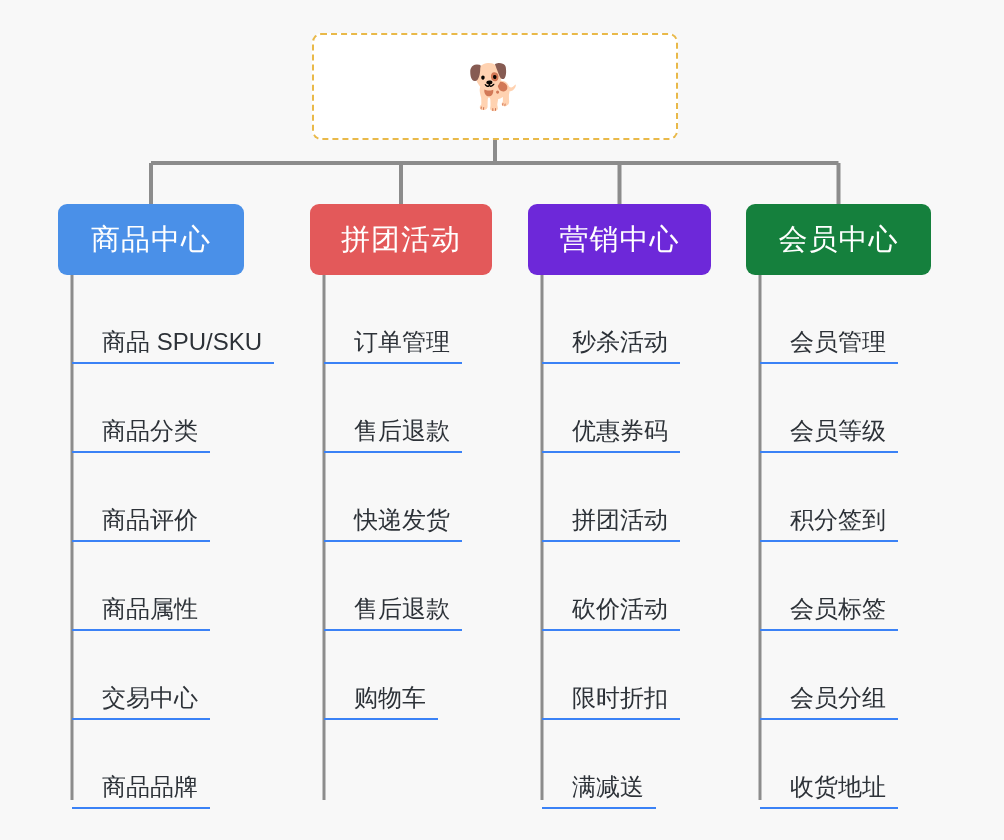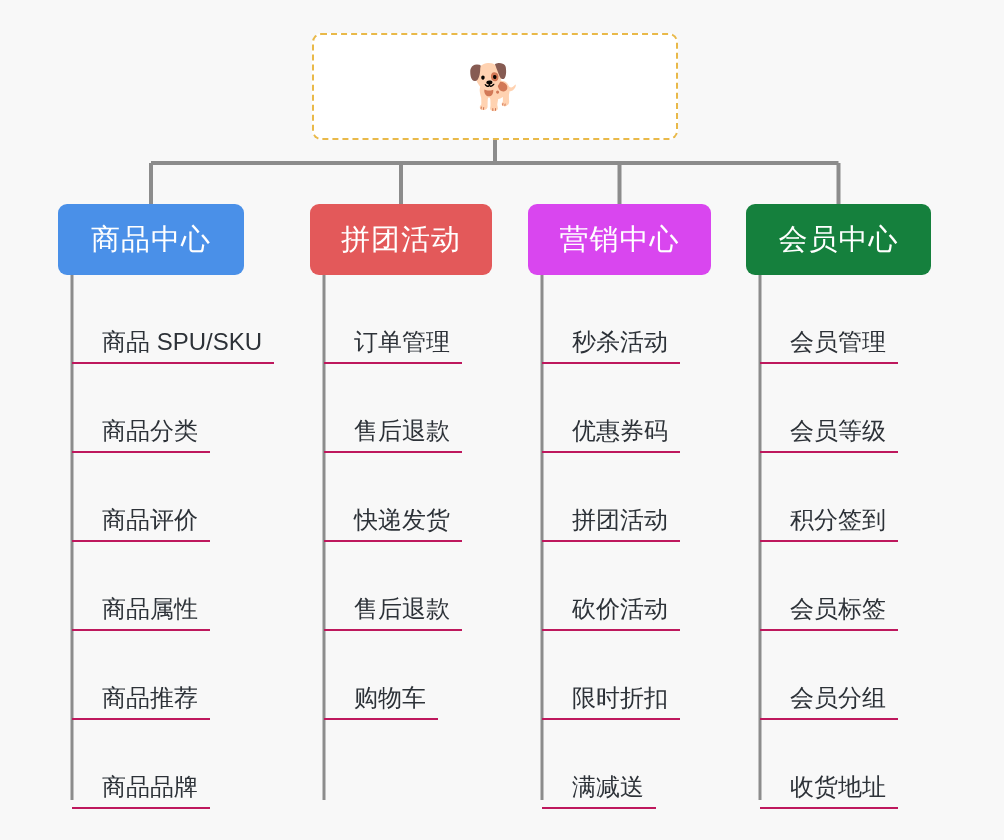--- a/index.html
+++ b/index.html
@@ -89,21 +89,21 @@
     height: 89px;
     display: flex;
     align-items: flex-end;
   }
   .leaf-label {
     display: inline-block;
     padding: 0 12px 6px 30px;
     font-size: 24px;
     color: #2d3238;
     white-space: nowrap;
-    border-bottom: 2px solid #be185d;
+    border-bottom: 2px solid #3b82f6;
     line-height: 1.15;
   }
 </style>
 </head>
 <body>
 
 <div id="canvas">
 
   <svg id="connectors" viewBox="0 0 1004 840" width="1004" height="840">
       <line x1="495" y1="140" x2="495" y2="163" stroke="#8c8c8c" stroke-width="4"></line>
@@ -132,21 +132,21 @@
           <li class="leaf-item">
             <span class="leaf-label">商品分类</span>
           </li>
           <li class="leaf-item">
             <span class="leaf-label">商品评价</span>
           </li>
           <li class="leaf-item">
             <span class="leaf-label">商品属性</span>
           </li>
           <li class="leaf-item">
-            <span class="leaf-label">商品推荐</span>
+            <span class="leaf-label">交易中心</span>
           </li>
           <li class="leaf-item">
             <span class="leaf-label">商品品牌</span>
           </li>
         </ul>
       </div>
       <div class="branch" style="left: 310px; width: 182px;">
         <div class="branch-header" style="background: rgb(227, 89, 90); width: 182px;">拼团活动</div>
         <ul class="leaf-list">
           <li class="leaf-item">
@@ -160,21 +160,21 @@
           </li>
           <li class="leaf-item">
             <span class="leaf-label">售后退款</span>
           </li>
           <li class="leaf-item">
             <span class="leaf-label">购物车</span>
           </li>
         </ul>
       </div>
       <div class="branch" style="left: 528px; width: 183px;">
-        <div class="branch-header" style="background: #d946ef; width: 183px;">营销中心</div>
+        <div class="branch-header" style="background: #6d28d9; width: 183px;">营销中心</div>
         <ul class="leaf-list">
           <li class="leaf-item">
             <span class="leaf-label">秒杀活动</span>
           </li>
           <li class="leaf-item">
             <span class="leaf-label">优惠券码</span>
           </li>
           <li class="leaf-item">
             <span class="leaf-label">拼团活动</span>
           </li>

